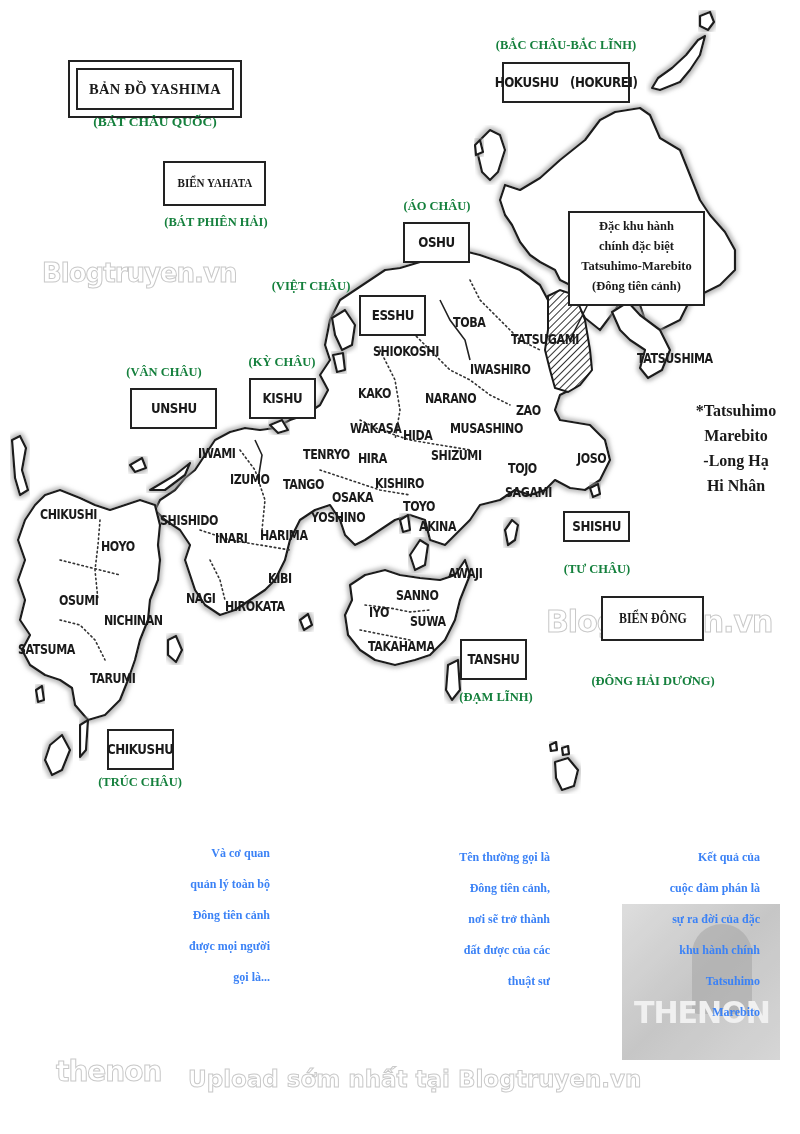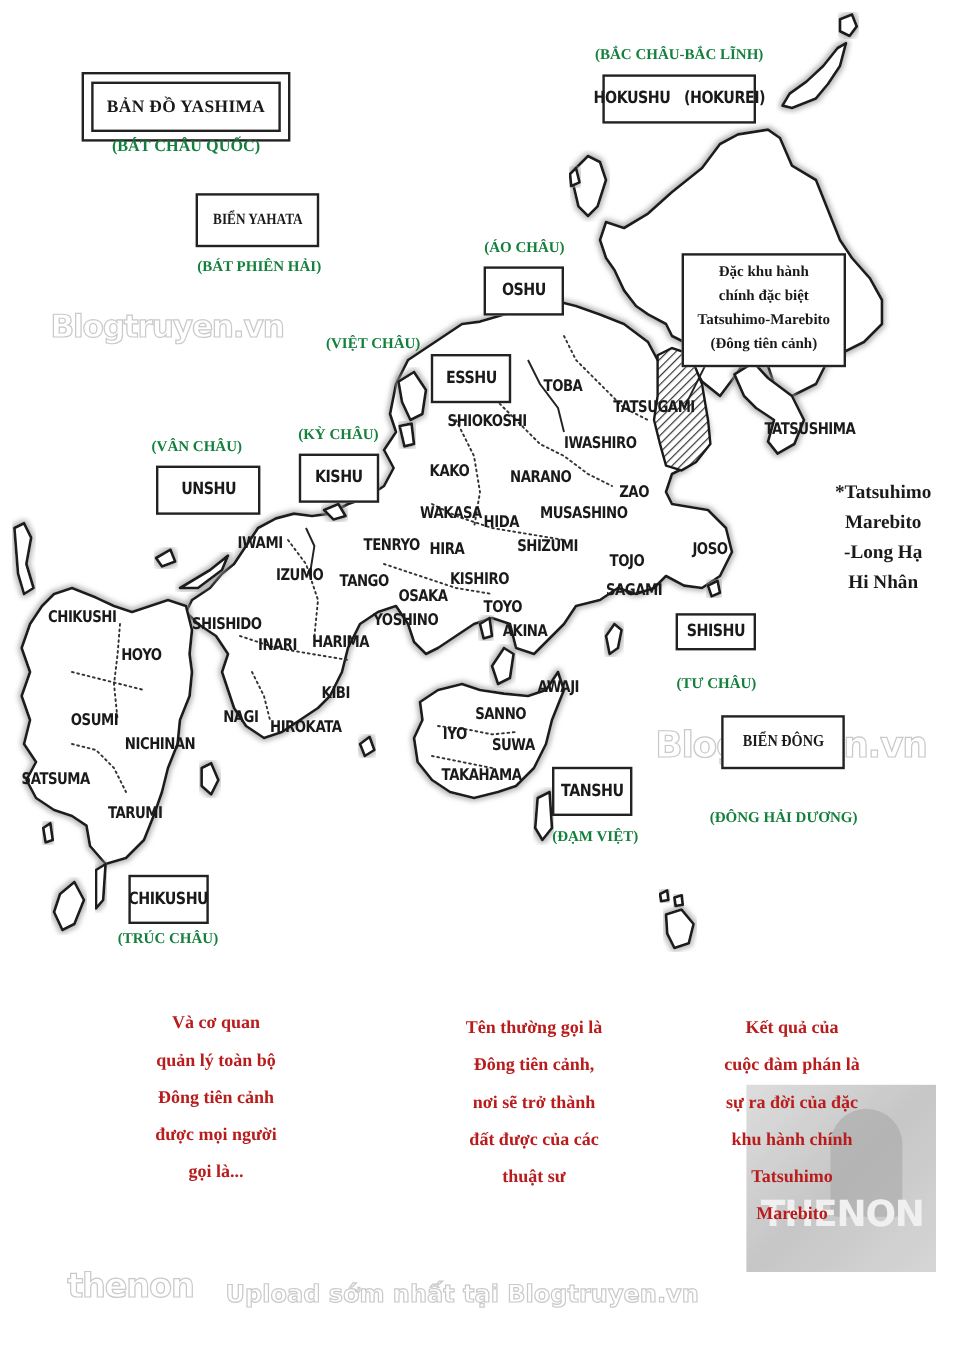--- a/index.html
+++ b/index.html
@@ -11,21 +11,21 @@
   .hatch { fill:url(#hatchPat); stroke:#1a1a1a; stroke-width:2; }
   .region { position:absolute; font-family:"DejaVu Sans", sans-serif; font-weight:bold; font-size:13.5px; letter-spacing:-0.5px; transform:scaleX(0.82); transform-origin:left top; color:#1a1a1a; white-space:nowrap; }
   .boxlabel { position:absolute; border:2.5px solid #222; background:#fff; display:flex; align-items:center; justify-content:center; text-align:center; font-family:"DejaVu Sans", sans-serif; font-weight:bold; font-size:14px; letter-spacing:-0.5px; box-sizing:border-box; line-height:1.1; }
   .boxlabel span { display:inline-block; transform:scaleX(0.85); }
   .serifbox { font-family:"Liberation Serif", serif; font-size:13px; letter-spacing:0; }
   .sub { position:absolute; font-family:"Liberation Serif", serif; font-weight:bold; font-size:12.5px; white-space:nowrap; color:#15803d; transform:translateX(-50%); }
   .title-outer { position:absolute; left:68px; top:60px; width:174px; height:58px; border:2.5px solid #222; box-sizing:border-box; }
   .title-inner { position:absolute; left:6px; top:6px; right:6px; bottom:6px; border:2.5px solid #222; display:flex; align-items:center; justify-content:center; font-family:"Liberation Serif", serif; font-weight:bold; font-size:14.5px; letter-spacing:0.3px; }
   .callout { position:absolute; left:568px; top:211px; width:137px; height:95px; border:2px solid #222; background:#fff; box-sizing:border-box; text-align:center; font-family:"Liberation Serif", serif; font-weight:bold; font-size:12.5px; line-height:20px; padding-top:3px; }
   .note { position:absolute; left:680px; top:398px; width:112px; text-align:center; font-family:"Liberation Serif", serif; font-weight:bold; font-size:16px; line-height:25px; }
-  .caption { position:absolute; text-align:center; font-family:"Liberation Serif", serif; font-weight:bold; font-size:15px; line-height:31px; color:#b91c1c; }
+  .caption { position:absolute; text-align:right; font-family:"Liberation Serif", serif; font-weight:bold; font-size:12px; line-height:31px; color:#3b82f6; }
   .wm { position:absolute; font-family:"DejaVu Sans", sans-serif; font-weight:bold; color:#fff; -webkit-text-stroke:1px #c9c9c9; letter-spacing:-1px; white-space:nowrap; }
   .cover { position:absolute; left:622px; top:904px; width:158px; height:156px; background:linear-gradient(135deg,#d8d8d8,#bdbdbd 50%,#cfcfcf); opacity:0.85; }
   .cover-text { position:absolute; left:12px; bottom:30px; font-family:"DejaVu Sans", sans-serif; font-weight:bold; font-size:30px; color:#eee; letter-spacing:-1px; }
   .cover-figure { position:absolute; left:70px; top:20px; width:60px; height:90px; border-radius:30px 30px 6px 6px; background:#9a9a9a; opacity:0.6; }
 </style>
 </head>
 <body>
 
 <svg class="map" viewBox="0 0 800 820" xmlns="http://www.w3.org/2000/svg">
   <defs>
@@ -153,21 +153,21 @@
   </div>
 
 <div class="boxlabel" style="left:563px; top:511px; width:67px; height:31px;">
     <span>SHISHU</span>
   </div>
 <div class="sub" style="left:597px; top:562px;">(TƯ CHÂU)</div>
 
 <div class="boxlabel" style="left:460px; top:639px; width:67px; height:41px;">
     <span>TANSHU</span>
   </div>
-<div class="sub" style="left:496px; top:690px;">(ĐẠM VIỆT)</div>
+<div class="sub" style="left:496px; top:690px;">(ĐẠM LĨNH)</div>
 
 <div class="boxlabel" style="left:107px; top:729px; width:67px; height:41px;">
     <span>CHIKUSHU</span>
   </div>
 <div class="sub" style="left:140px; top:775px;">(TRÚC CHÂU)</div>
 
 <div class="callout">
   <div>Đặc khu hành</div>
   <div>chính đặc biệt</div>
   <div>Tatsuhimo-Marebito</div>
@@ -246,13 +246,13 @@
 <div class="caption" style="left:560px; top:842px; width:200px;">
   <div>Kết quả của</div>
   <div>cuộc đàm phán là</div>
   <div>sự ra đời của đặc</div>
   <div>khu hành chính</div>
   <div>Tatsuhimo</div>
   <div>Marebito</div>
 </div>
 
 <div class="wm" style="left:56px; top:1055px; font-size:28px;">thenon</div>
-<div class="wm" style="left:188px; top:1066px; font-size:20px; letter-spacing:0;">Upload sớm nhất tại Blogtruyen.vn</div>
+<div class="wm" style="left:188px; top:1066px; font-size:23px; letter-spacing:0;">Upload sớm nhất tại Blogtruyen.vn</div>
 
 </body></html>

